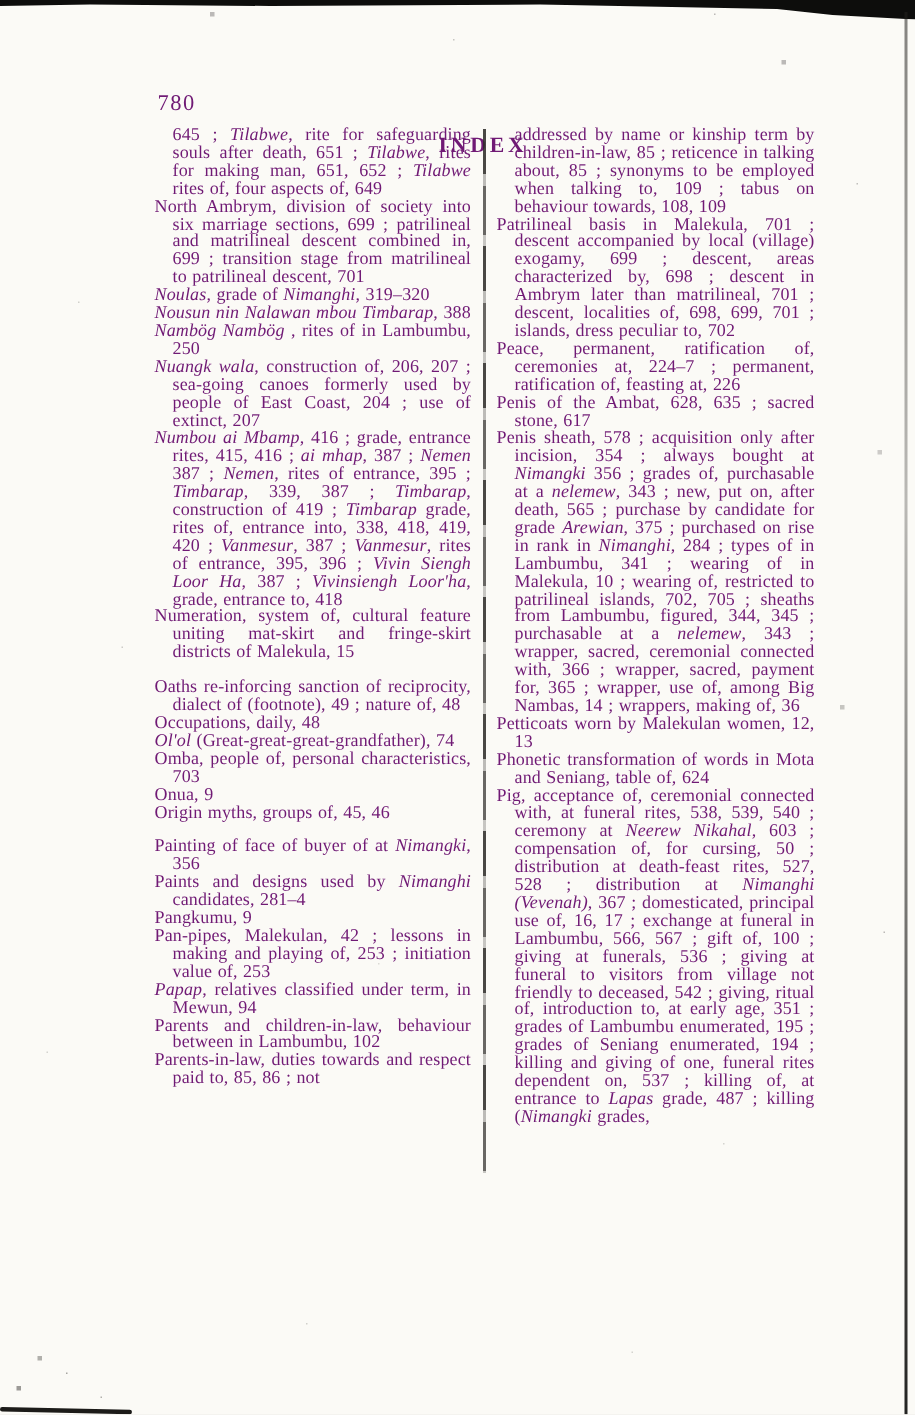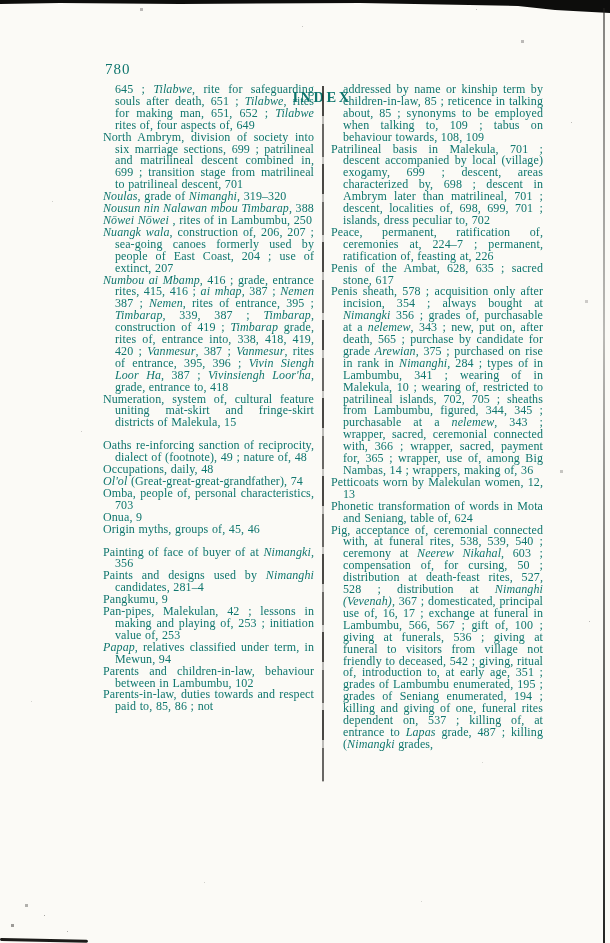--- a/index.html
+++ b/index.html
@@ -6,21 +6,21 @@
   body{
     width:610px;height:943px;
     background:#e9e7e2;
     font-family:"Liberation Serif", serif;
     overflow:hidden;
   }
   #scanned-page{
     position:relative;
     width:610px;height:943px;
     background:#fbfaf6;
-    color:#0f766e;
+    color:#701a75;
     overflow:hidden;
   }
   
   #scan-edge-top{
     position:absolute;top:0;left:0;width:610px;height:14px;
     background:#0d0d0c;
     clip-path:polygon(0 0,100% 0,100% 13px,555px 10px,518px 6px,360px 3px,180px 4px,60px 3px,0 4px);
   }
   #scan-edge-right{
     position:absolute;left:603px;top:8px;width:2px;height:935px;
@@ -103,21 +103,21 @@
   <div id="page-number">780</div>
   <div id="header-title">INDEX</div>
 
   <div id="column-divider"></div>
 
   <div id="left-column" class="index-column">
       <p class="entry cont"><span>645 ; </span><i>Tilabwe</i><span>, rite for safeguarding souls after death, 651 ; </span><i>Tilabwe</i><span>, rites for making man, 651, 652 ; </span><i>Tilabwe</i><span> rites of, four aspects of, 649</span></p>
       <p class="entry"><span>North Ambrym, division of society into six marriage sections, 699 ; patrilineal and matrilineal descent combined in, 699 ; transition stage from matrilineal to patrilineal descent, 701</span></p>
       <p class="entry"><i>Noulas</i><span>, grade of </span><i>Nimanghi</i><span>, 319–320</span></p>
       <p class="entry"><i>Nousun nin Nalawan mbou Timbarap</i><span>, 388</span></p>
-      <p class="entry"><i>Nōwei Nōwei</i><span> , rites of in Lambumbu, 250</span></p>
+      <p class="entry"><i>Nambög Nambög</i><span> , rites of in Lambumbu, 250</span></p>
       <p class="entry"><i>Nuangk wala</i><span>, construction of, 206, 207 ; sea-going canoes formerly used by people of East Coast, 204 ; use of extinct, 207</span></p>
       <p class="entry"><i>Numbou ai Mbamp</i><span>, 416 ; grade, entrance rites, 415, 416 ; </span><i>ai mhap</i><span>, 387 ; </span><i>Nemen</i><span> 387 ; </span><i>Nemen</i><span>, rites of entrance, 395 ; </span><i>Timbarap</i><span>, 339, 387 ; </span><i>Timbarap</i><span>, construction of 419 ; </span><i>Timbarap</i><span> grade, rites of, entrance into, 338, 418, 419, 420 ; </span><i>Vanmesur</i><span>, 387 ; </span><i>Vanmesur</i><span>, rites of entrance, 395, 396 ; </span><i>Vivin Siengh Loor Ha</i><span>, 387 ; </span><i>Vivinsiengh Loor'ha</i><span>, grade, entrance to, 418</span></p>
       <p class="entry"><span>Numeration, system of, cultural feature uniting mat-skirt and fringe-skirt districts of Malekula, 15</span></p>
       <div class="section-gap"></div>
       <p class="entry"><span>Oaths re-inforcing sanction of reciprocity, dialect of (footnote), 49 ; nature of, 48</span></p>
       <p class="entry"><span>Occupations, daily, 48</span></p>
       <p class="entry"><i>Ol'ol</i><span> (Great-great-great-grandfather), 74</span></p>
       <p class="entry"><span>Omba, people of, personal characteristics, 703</span></p>
       <p class="entry"><span>Onua, 9</span></p>
       <p class="entry"><span>Origin myths, groups of, 45, 46</span></p>

